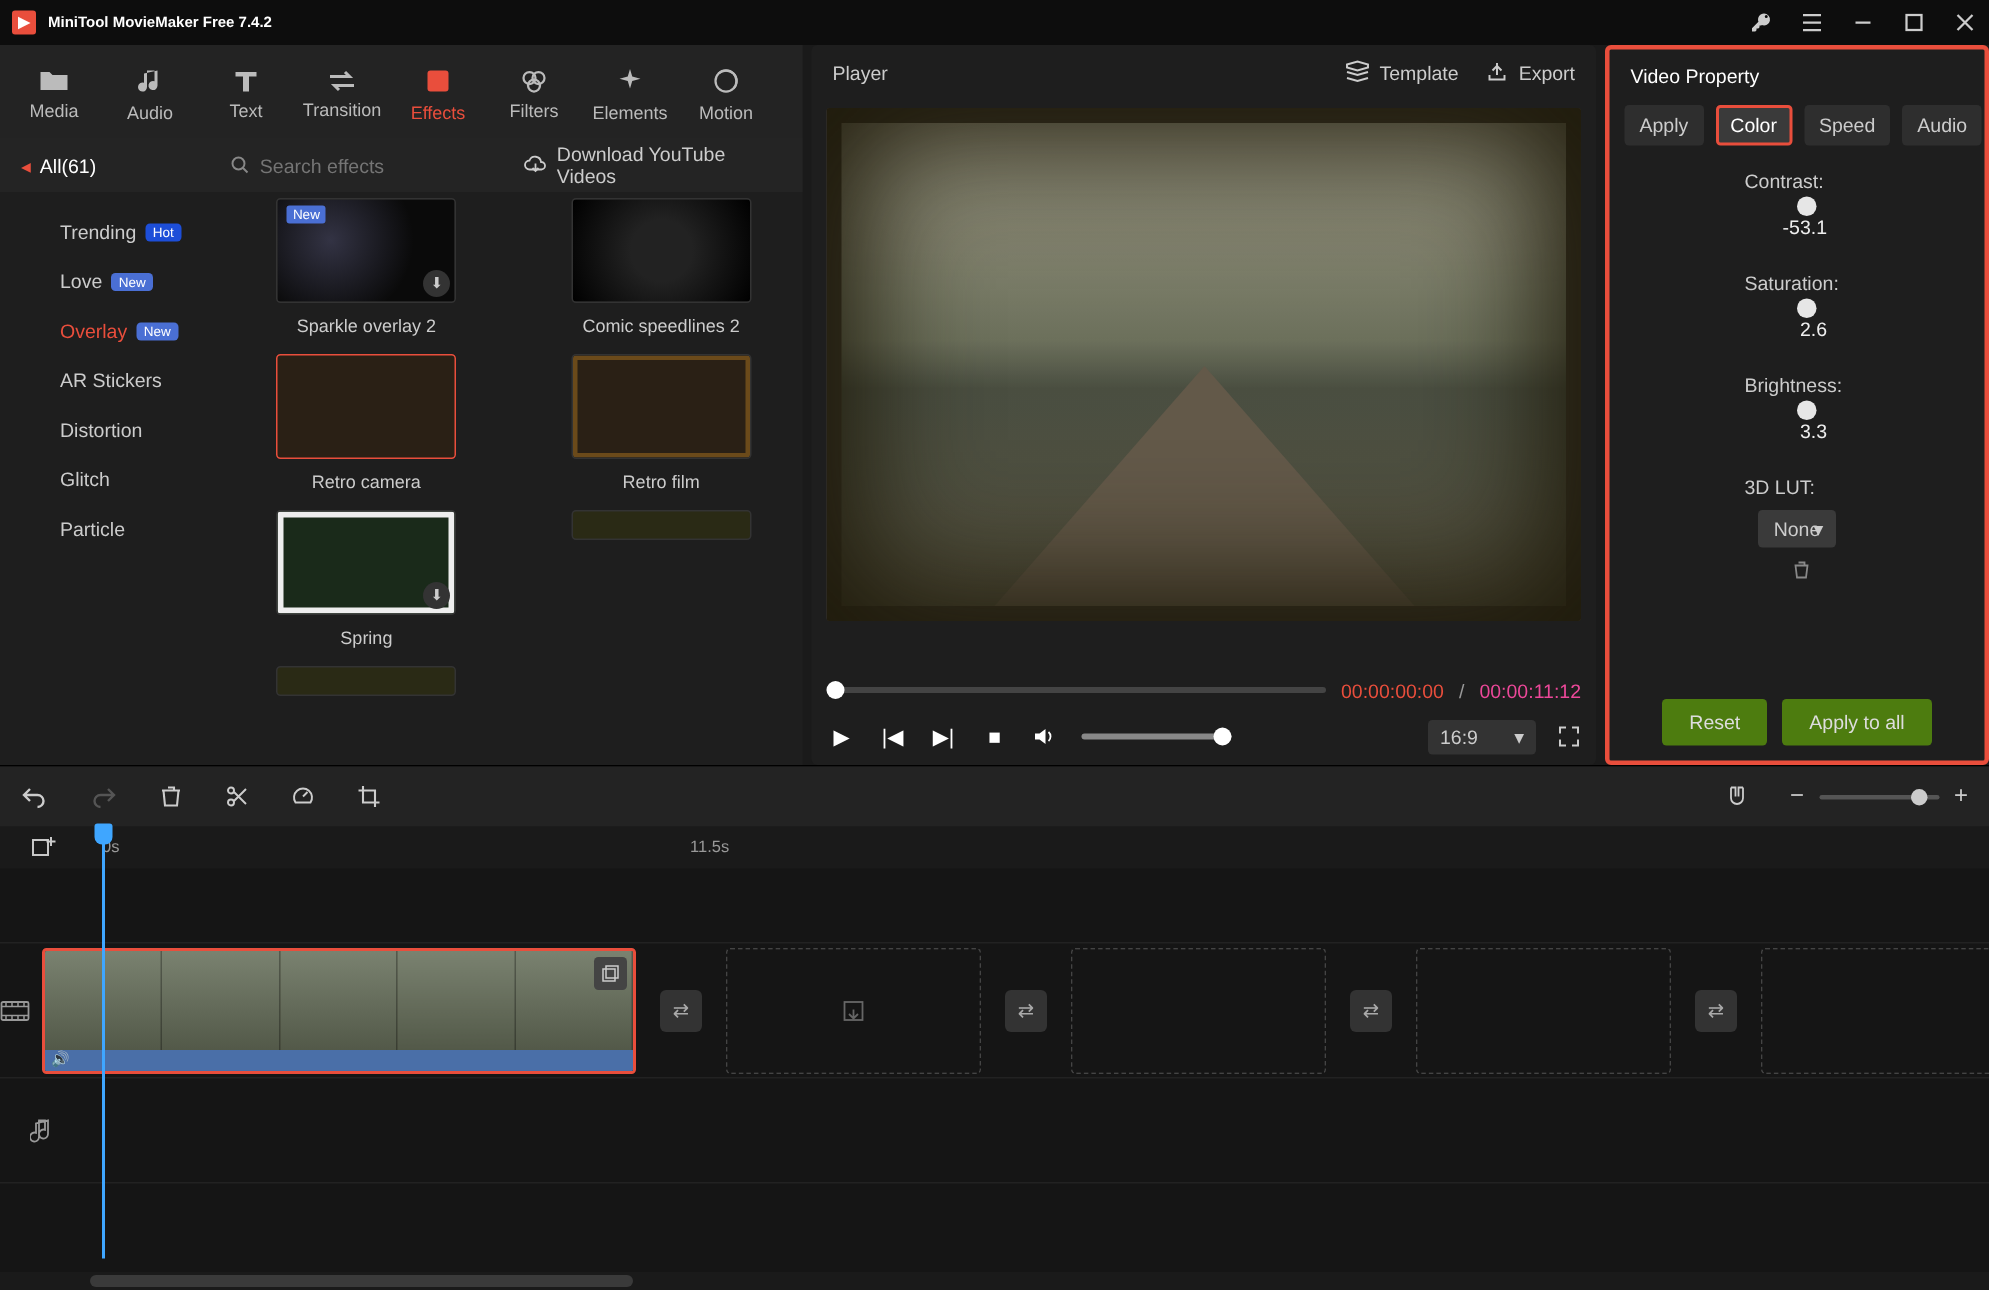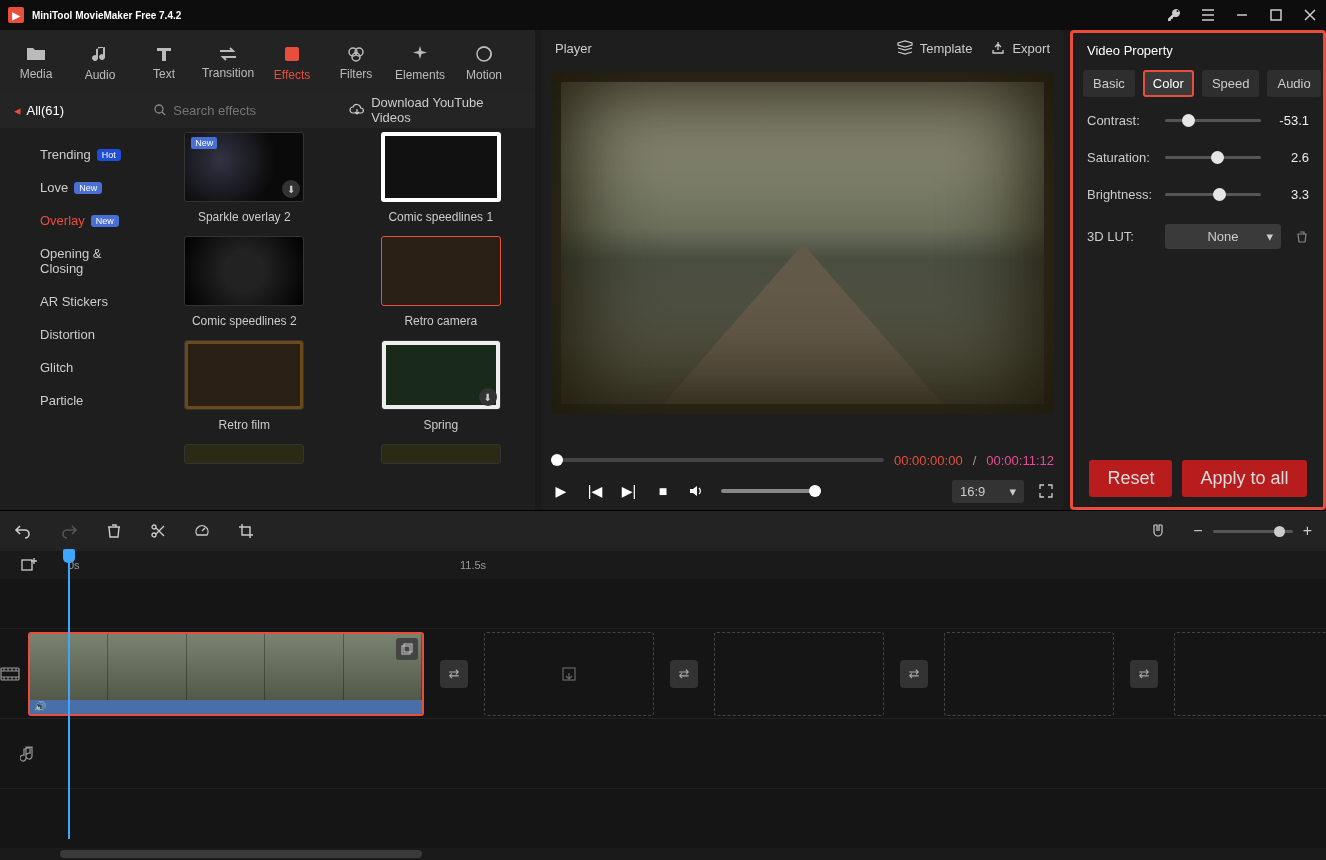--- a/index.html
+++ b/index.html
@@ -82,30 +82,30 @@
 .spacer { flex:1;}
 .ratio-sel { background:#333; color:#ccc; border:none; padding:4px 8px; border-radius:3px; min-width:72px; display:flex; justify-content:space-between; align-items:center; cursor:pointer;}
 .fs-btn { color:#ccc; cursor:pointer;}
 
 
 .prop-head { padding: 10px 14px 6px; color: #fff; font-size: 13px; }
 .prop-tabs { display: flex; gap: 8px; padding: 6px 10px; }
 .prop-tab { padding: 6px 10px; background: #2e2e2e; color: #ccc; border-radius: 3px; font-size: 13px; cursor:pointer;}
 .prop-tab.active { background: #3a3a3a; color: #fff; border: 2px solid #e94e3c; padding: 4px 8px;}
 .prop-body { padding: 10px 14px; display:flex; flex-direction:column; gap:22px;}
-.prop-row { display:flex; align-items:center; gap:8px;}
+.prop-row { display:flex; align-items:center; gap:8px;flex-direction:column;}
 .prop-label { width:70px; color:#ccc; font-size:13px;}
 .slider { flex:1; height:3px; background:#555; border-radius:2px; position:relative;}
 .slider .sh { position:absolute; top:-5px; width:13px; height:13px; background:#e6e6e6; border-radius:50%;}
 .prop-val { width:40px; text-align:right; color:#eee; font-size:13px;}
 .lut-sel { flex:1; background:#3a3a3a; color:#ccc; padding:5px 10px; border-radius:3px; display:flex; justify-content:center; align-items:center; gap:8px; cursor:pointer; position:relative;}
 .lut-sel .chev{ position:absolute; right:8px;}
 .trash { color:#888; cursor:pointer; margin-left:6px;}
 .prop-actions{ margin-top:auto; padding:10px; display:flex; gap:10px; justify-content:center;}
-.prop-actions button{ background:#b91c1c; color:#ddd; border:none; padding:8px 18px; border-radius:3px; cursor:pointer; font-size:18px;}
+.prop-actions button{ background:#4d7c0f; color:#ddd; border:none; padding:8px 18px; border-radius:3px; cursor:pointer; font-size:13px;}
 
 
 .timeline-area { flex:1; background:#1a1a1a; display:flex; flex-direction:column; border-top:1px solid #000;}
 .tl-toolbar { height:40px; background:#232323; display:flex; align-items:center; padding:0 14px; gap:28px;}
 .tl-toolbar .tli { color:#ccc; cursor:pointer; font-size:16px;}
 .tl-toolbar .tli.disabled { color:#555;}
 .tl-toolbar .tlspacer{flex:1;}
 .zoom-ctrl{display:flex;align-items:center;gap:10px;}
 .zoom-track{width:80px;height:3px;background:#555;border-radius:2px;position:relative;}
 .zoom-track .zh{position:absolute;right:8px;top:-4px;width:11px;height:11px;background:#ccc;border-radius:50%;}
@@ -265,38 +265,33 @@
             </svg>
           </span>
         <span>Download YouTube Videos</span>
       </div>
     </div>
     <div class="effects-body">
       <div class="cat-list" id="catlist">
           <div class="cat-item">Trending <span class="badge hot">Hot</span></div>
           <div class="cat-item">Love <span class="badge new">New</span></div>
           <div class="cat-item active">Overlay <span class="badge new">New</span></div>
-          <div class="cat-item">Opening &amp; Closing</div>
           <div class="cat-item">AR Stickers</div>
           <div class="cat-item">Distortion</div>
           <div class="cat-item">Glitch</div>
           <div class="cat-item">Particle</div>
         </div>
       <div class="effects-grid">
         <div class="grid-wrap" id="gridwrap">
             <div class="effect-card">
               <div class="thumb th-sparkle">
                 <span class="newbdg">New</span>
                 <span class="dl-icon">⬇</span>
               </div>
               <span class="effect-label">Sparkle overlay 2</span>
-            </div>
-            <div class="effect-card">
-              <div class="thumb th-comic1"></div>
-              <span class="effect-label">Comic speedlines 1</span>
             </div>
             <div class="effect-card">
               <div class="thumb th-comic2"></div>
               <span class="effect-label">Comic speedlines 2</span>
             </div>
             <div class="effect-card">
               <div class="thumb th-retrocam selected"></div>
               <span class="effect-label">Retro camera</span>
             </div>
             <div class="effect-card">
@@ -381,21 +376,21 @@
               <path d="M2 6V2h4M14 6V2h-4M2 10v4h4M14 10v4h-4" fill="none" stroke="currentColor" stroke-width="1.3"></path>
             </svg>
           </span>
       </div>
     </div>
   </div>
 
   <div class="right-panel">
     <div class="prop-head">Video Property</div>
     <div class="prop-tabs" id="proptabs">
-        <span class="prop-tab">Basic</span>
+        <span class="prop-tab">Apply</span>
         <span class="prop-tab active">Color</span>
         <span class="prop-tab">Speed</span>
         <span class="prop-tab">Audio</span>
       </div>
     <div class="prop-body">
       <div class="prop-row">
         <span class="prop-label">Contrast:</span>
         <div class="slider">
             <div class="sh" id="sh-contrast" style="left: 18%;"></div>
           </div>

